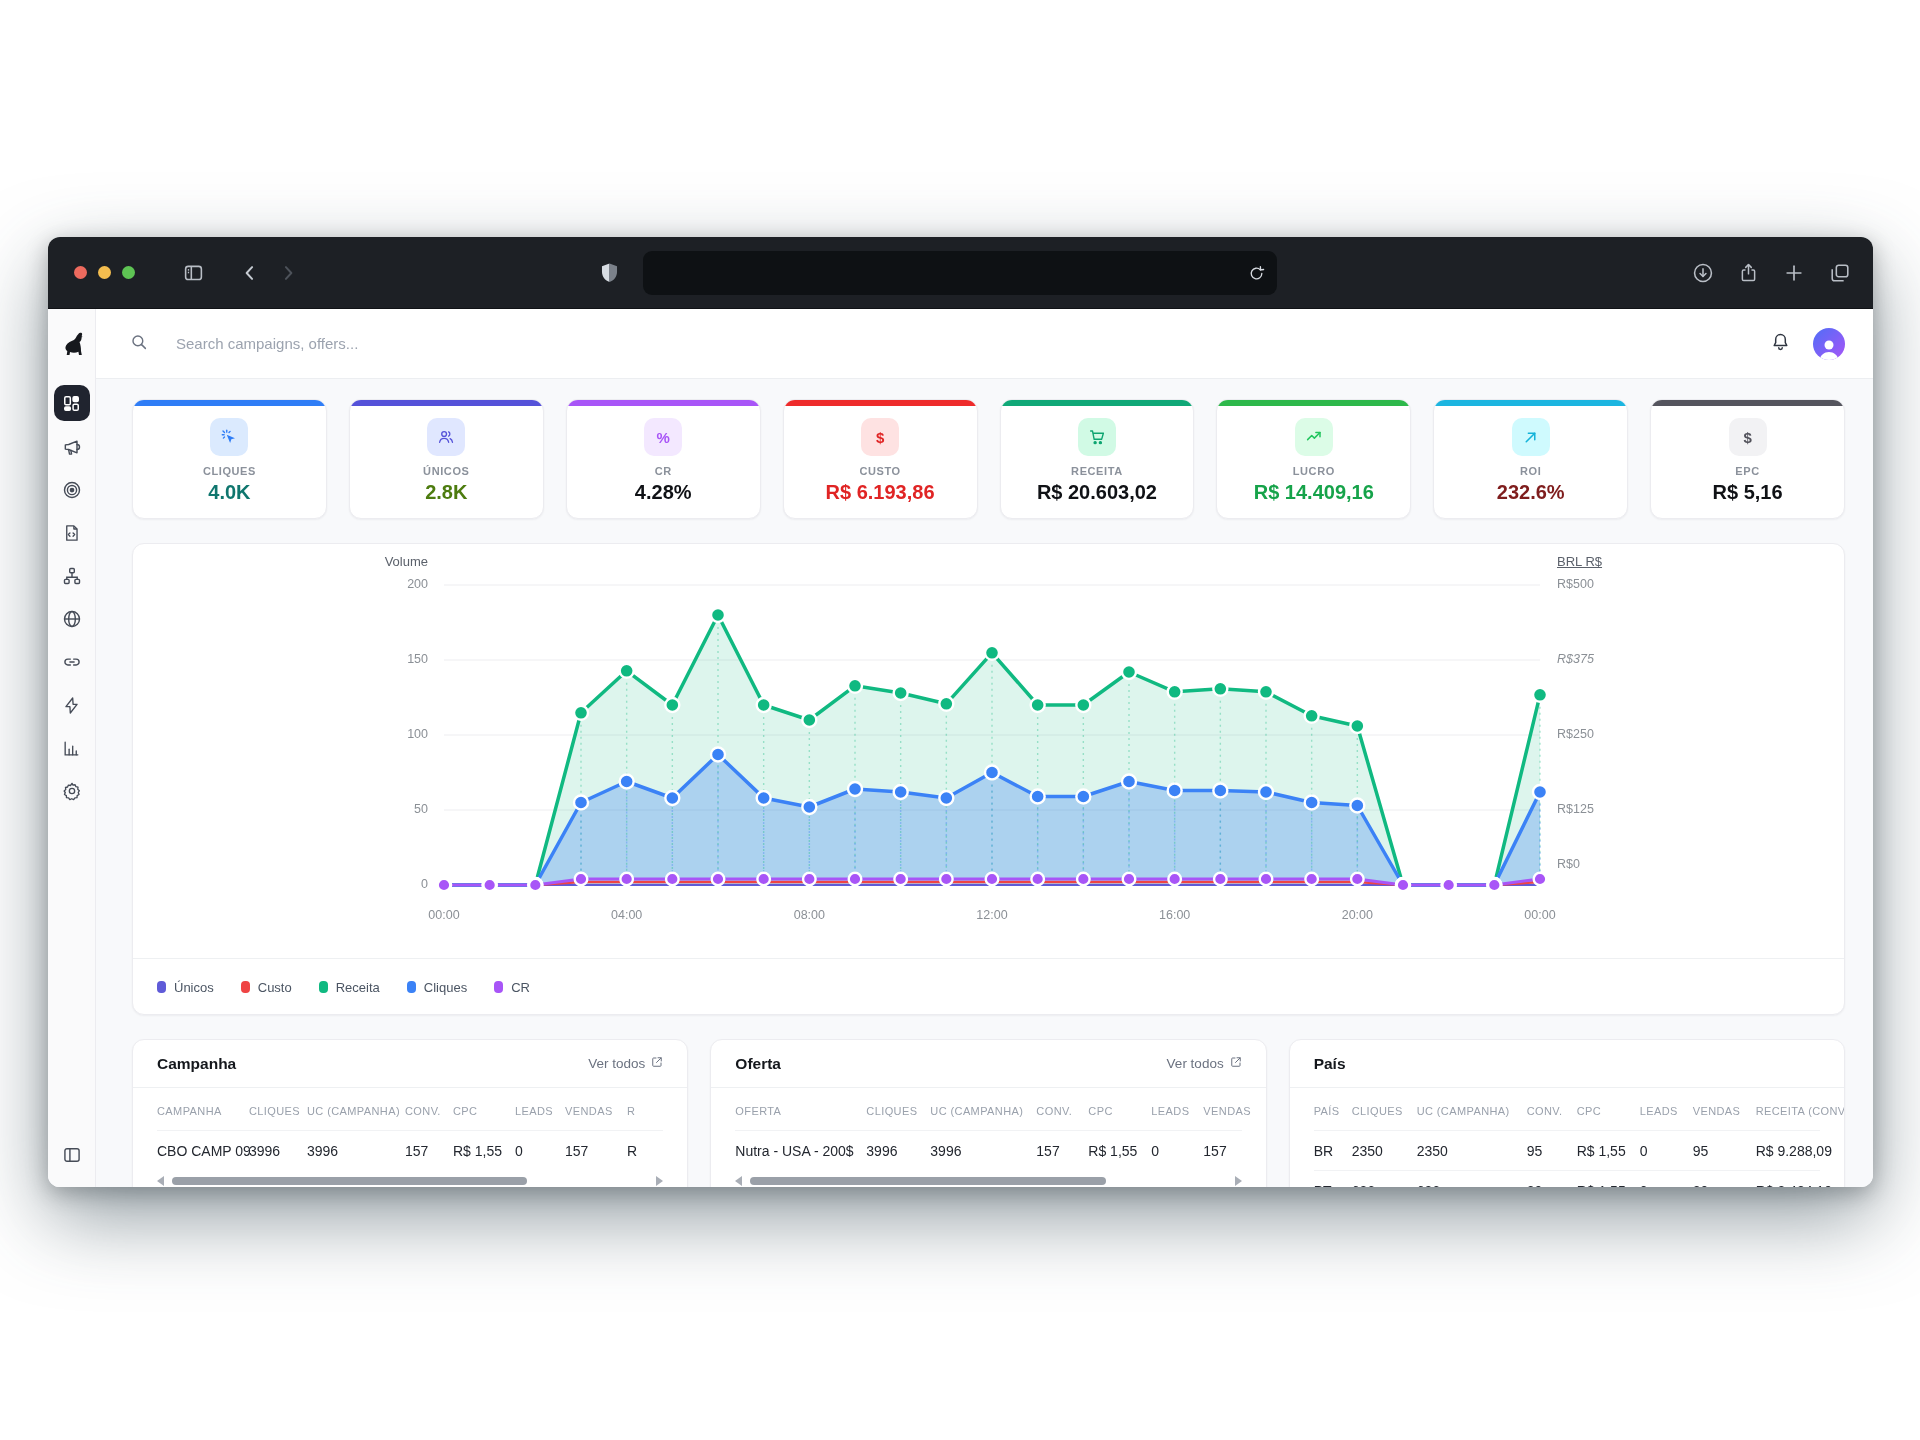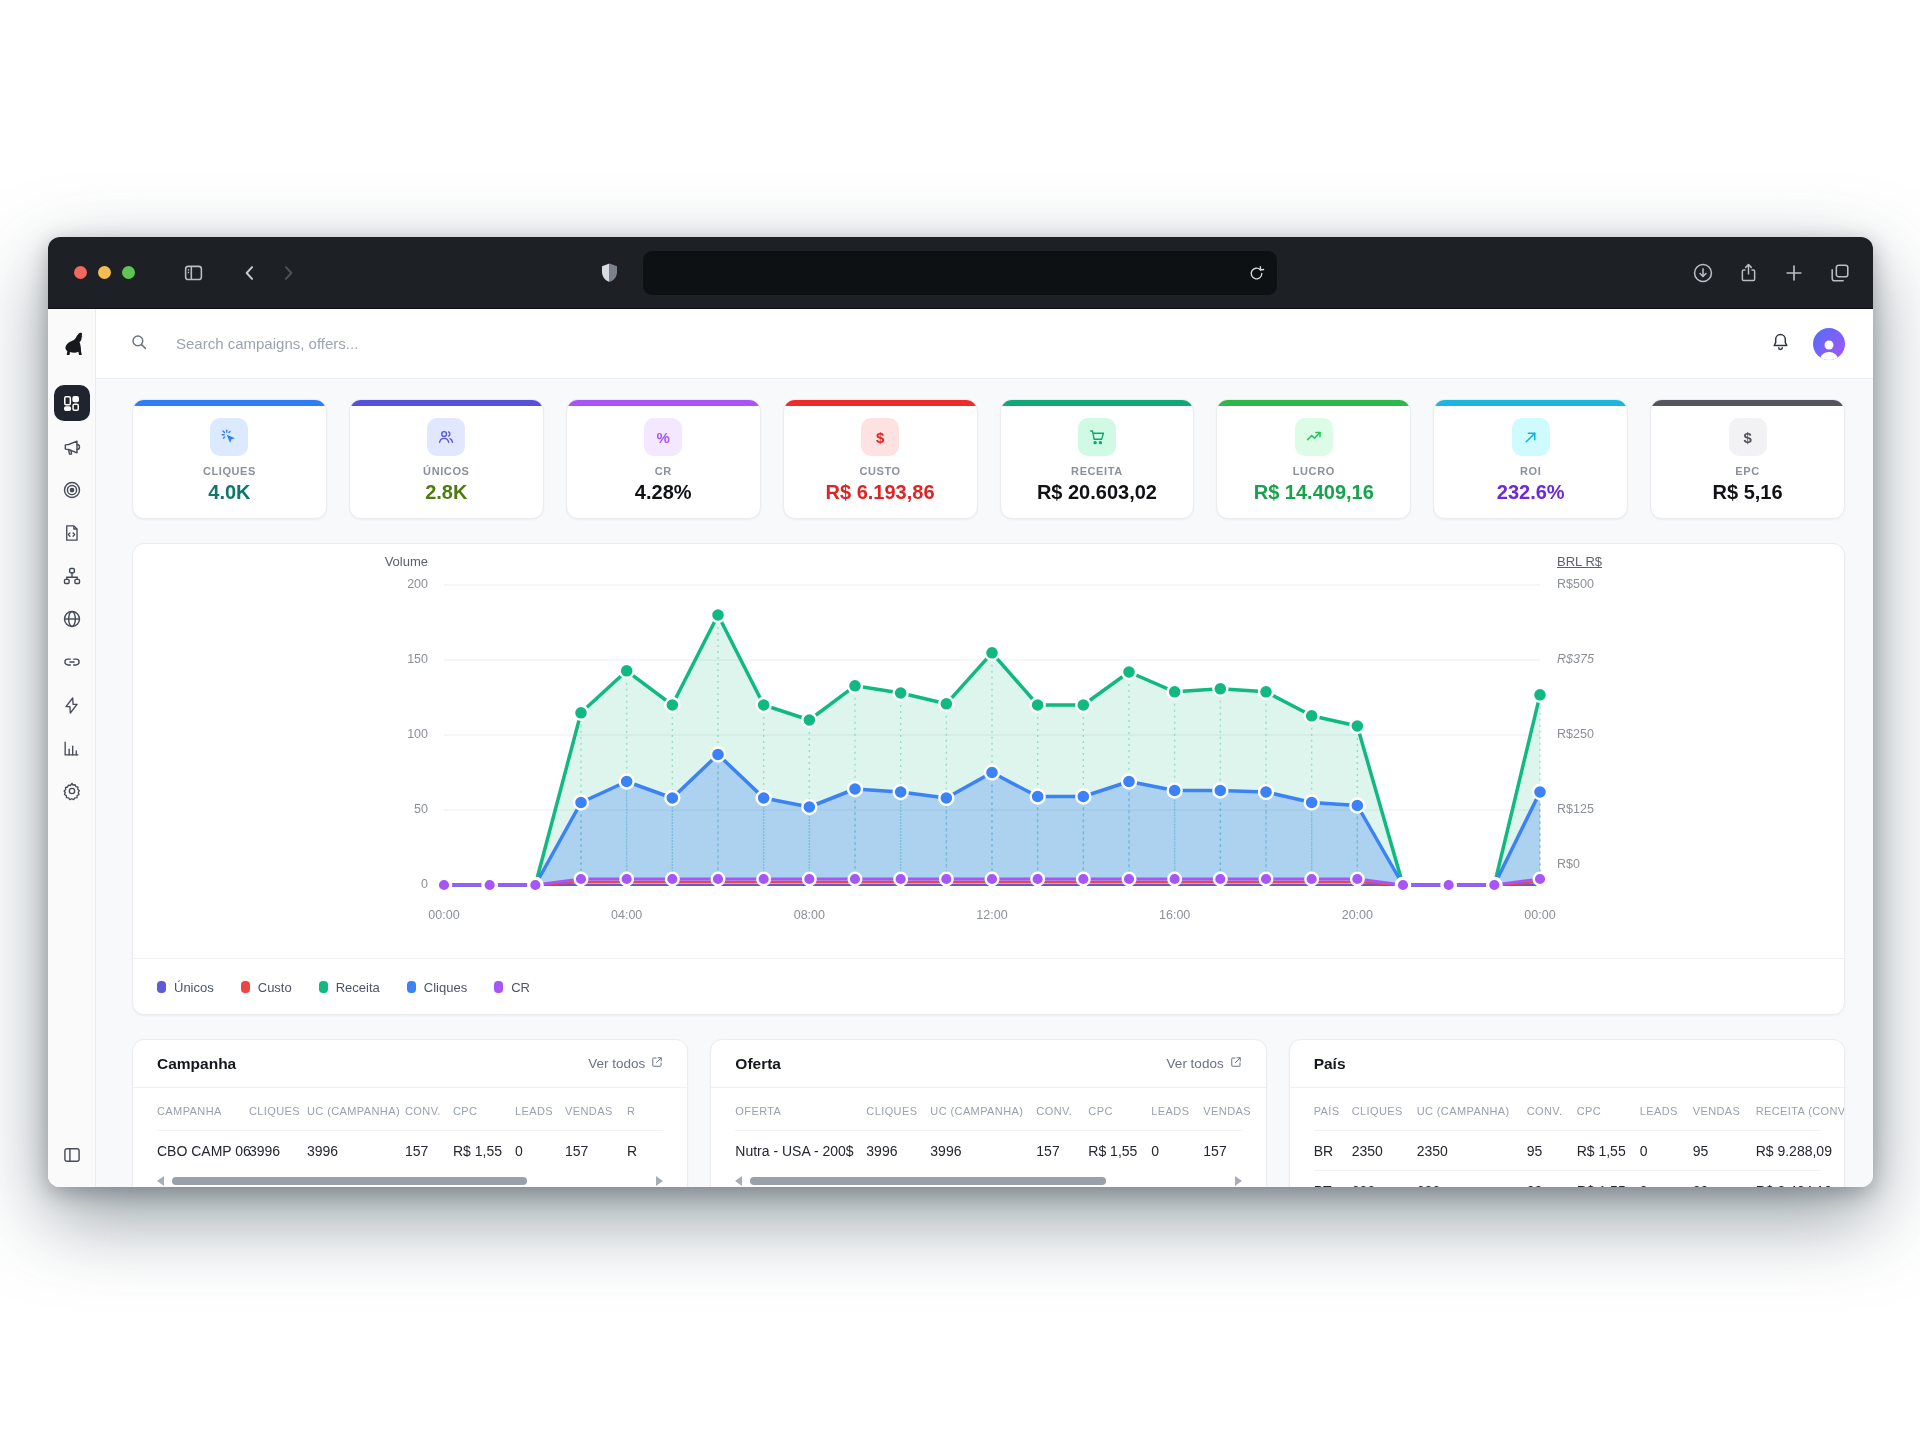--- a/index.html
+++ b/index.html
@@ -365,21 +365,21 @@
             </div>
             <div class="kpi">
               <div class="kpi-accent" style="background:#1cb5e0"></div>
               <div class="kpi-icon" style="background:#cffafe;color:#14b3d9">
                 <svg width="17" height="17" viewBox="0 0 24 24" fill="none" stroke="currentColor" stroke-width="2.2" stroke-linecap="round" stroke-linejoin="round">
                   <line x1="6" y1="18" x2="18" y2="6"></line>
                   <polyline points="9,6 18,6 18,15"></polyline>
                 </svg>
               </div>
               <div class="kpi-label">ROI</div>
-              <div class="kpi-value" style="color:#6d28d9">232.6%</div>
+              <div class="kpi-value" style="color:#7f1d1d">232.6%</div>
             </div>
             <div class="kpi">
               <div class="kpi-accent" style="background:#55555e"></div>
               <div class="kpi-icon" style="background:#f2f2f4;color:#52525b">
                 <span style="font-size:15px;font-weight:bold;">$</span>
               </div>
               <div class="kpi-label">EPC</div>
               <div class="kpi-value" style="color:#101216">R$ 5,16</div>
             </div>
           </div>
@@ -577,21 +577,21 @@
                 <span class="tcell">CAMPANHA</span>
                 <span class="tcell">CLIQUES</span>
                 <span class="tcell">UC (CAMPANHA)</span>
                 <span class="tcell">CONV.</span>
                 <span class="tcell">CPC</span>
                 <span class="tcell">LEADS</span>
                 <span class="tcell">VENDAS</span>
                 <span class="tcell">R</span>
               </div>
               <div class="trow trow-data" style="grid-template-columns:92px 58px 98px 48px 62px 50px 62px 40px">
-                <span class="tcell">CBO CAMP 06</span>
+                <span class="tcell">CBO CAMP 09</span>
                 <span class="tcell">3996</span>
                 <span class="tcell">3996</span>
                 <span class="tcell">157</span>
                 <span class="tcell">R$ 1,55</span>
                 <span class="tcell">0</span>
                 <span class="tcell">157</span>
                 <span class="tcell">R</span>
               </div>
               <div class="scrollbar">
                 <span class="sb-arrow sb-left"></span>

